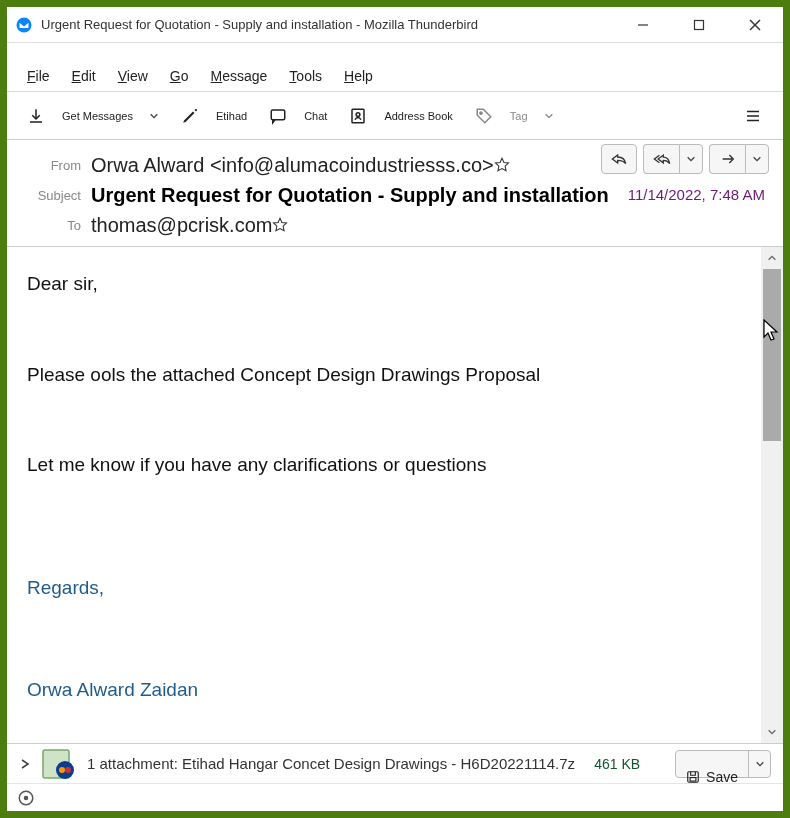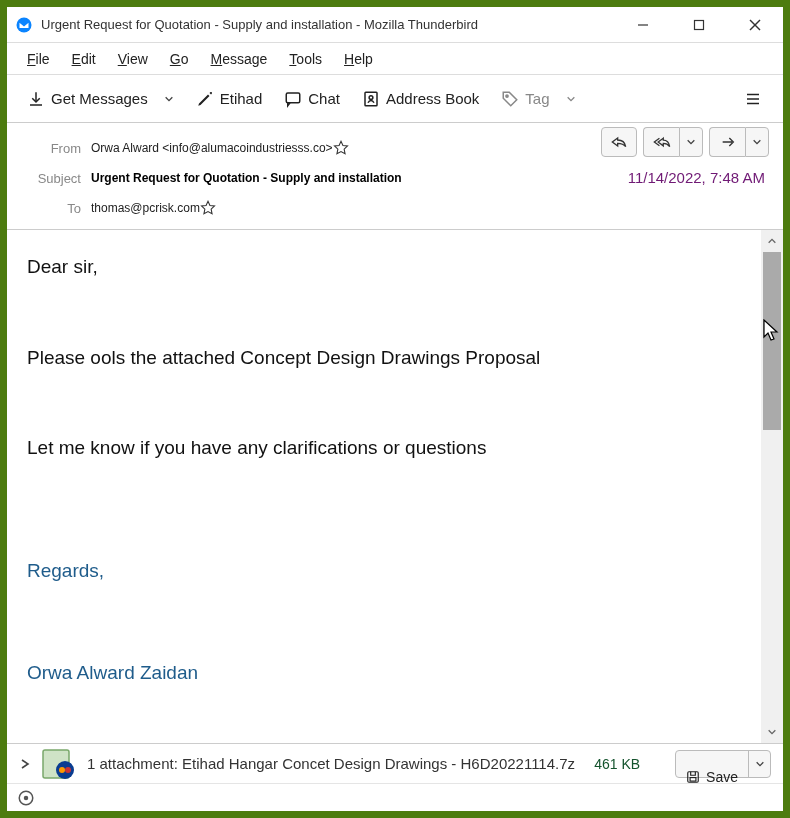--- a/index.html
+++ b/index.html
@@ -6,38 +6,38 @@
   body { background: #fff; }
   .window { width: 790px; height: 818px; border: 7px solid #4d7c0f; background: #fff; display: flex; flex-direction: column; position: relative; overflow: hidden; }
 
   
   .titlebar { height: 36px; display: flex; align-items: center; padding: 0 0 0 8px; border-bottom: 1px solid #ddd; background: #fff; }
   .app-icon { width: 18px; height: 18px; margin-right: 8px; }
   .titlebar-title { flex: 1; font-size: 13px; color: #333; white-space: nowrap; overflow: hidden; }
   .winbtn { width: 56px; height: 36px; display: flex; align-items: center; justify-content: center; cursor: pointer; color: #333; }
 
   
-  .menubar { height: 32px; display: flex; align-items: center; padding: 0 10px; gap: 2px; border-bottom: 1px solid #ddd; background: #fff; }
+  .menubar { height: 32px; display: flex; align-items: center; padding: 0 10px; gap: 2px; border-bottom: 1px solid #ddd; background: #fff; margin-top: 17px; }
   .menuitem { padding: 4px 10px; font-size: 14px; color: #222; cursor: pointer; border-radius: 2px; }
   .menuitem .ul { text-decoration: underline; }
 
   
   .toolbar { height: 48px; display: flex; align-items: center; padding: 0 12px; gap: 6px; border-bottom: 1px solid #ccc; background: #fff; }
   .tool-group { display: flex; align-items: center; }
-  .tool-btn { display: flex; align-items: center; gap: 6px; padding: 6px 8px; font-size: 15px; color: #222; cursor: pointer; border-radius: 3px; }
+  .tool-btn { display: flex; align-items: center; gap: 17px; padding: 6px 8px; font-size: 11px; color: #222; cursor: pointer; border-radius: 3px; }
   .tool-icon { width: 18px; height: 18px; display: flex; align-items: center; justify-content: center; color: #222; }
   .split-dd { width: 26px; height: 32px; display: flex; align-items: center; justify-content: center; cursor: pointer; border-radius: 3px; }
   .toolbar-spacer { flex: 1; }
   .hamburger { width: 36px; height: 36px; display: flex; align-items: center; justify-content: center; cursor: pointer; border-radius: 3px; }
 
   
   .header { padding: 10px 14px 6px 14px; border-bottom: 1px solid #ccc; background: #fff; position: relative; }
   .header-row { display: flex; align-items: center; min-height: 30px; }
   .hdr-label { width: 60px; text-align: right; font-size: 13px; color: #888; margin-right: 10px; }
-  .hdr-value { font-size: 12px; color: #222; display: flex; align-items: center; gap: 0; }
+  .hdr-value { font-size: 20px; color: #222; display: flex; align-items: center; gap: 0; }
   .hdr-value.bold { font-weight: 700; color: #000; }
   .star { width: 16px; height: 16px; color: #555; cursor: pointer; }
   .hdr-date { position: absolute; right: 18px; top: 46px; font-size: 15px; color: #701a75; }
   .action-btns { position: absolute; right: 14px; top: 4px; display: flex; gap: 6px; }
   .act-btn { width: 36px; height: 30px; border: 1px solid #bbb; border-radius: 4px; background: #f6f6f6; display: flex; align-items: center; justify-content: center; cursor: pointer; color: #333; }
   .act-combo { display: flex; }
   .act-combo .act-btn:first-child { border-top-right-radius: 0; border-bottom-right-radius: 0; border-right: none; }
   .act-combo .act-btn:last-child { border-top-left-radius: 0; border-bottom-left-radius: 0; width: 24px; }
 
   

